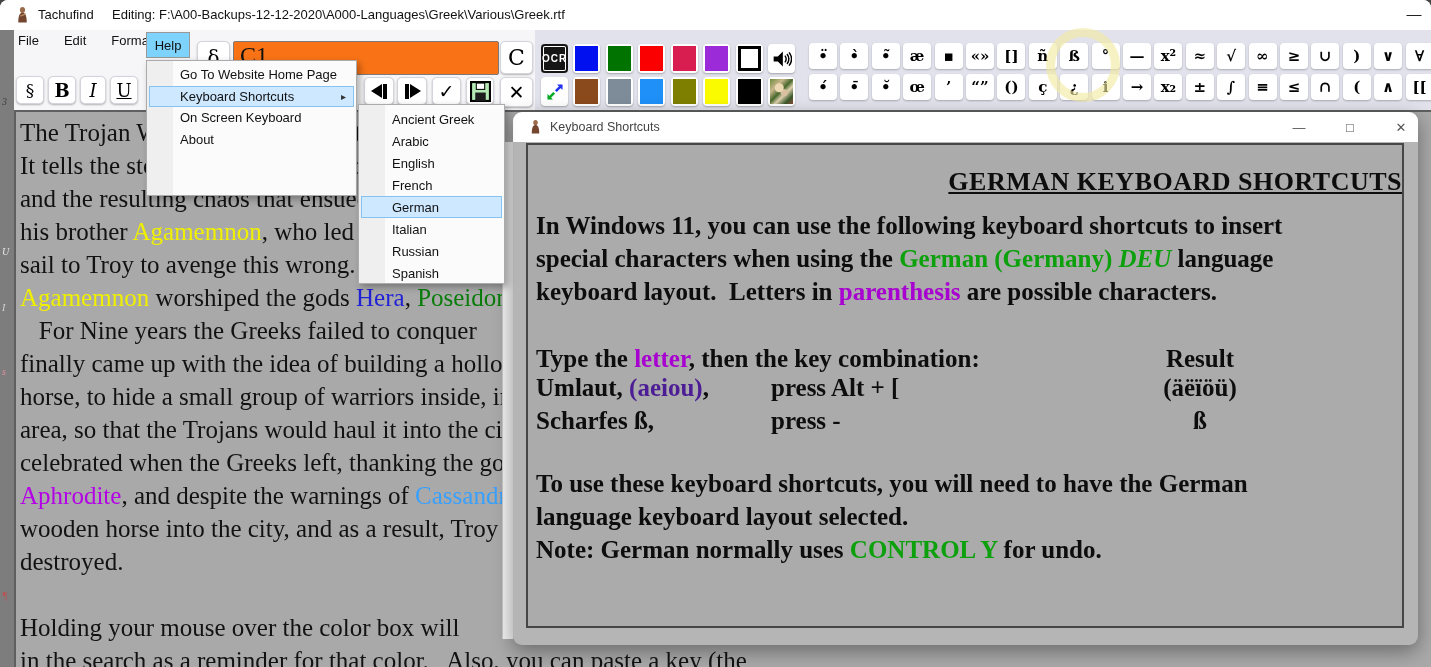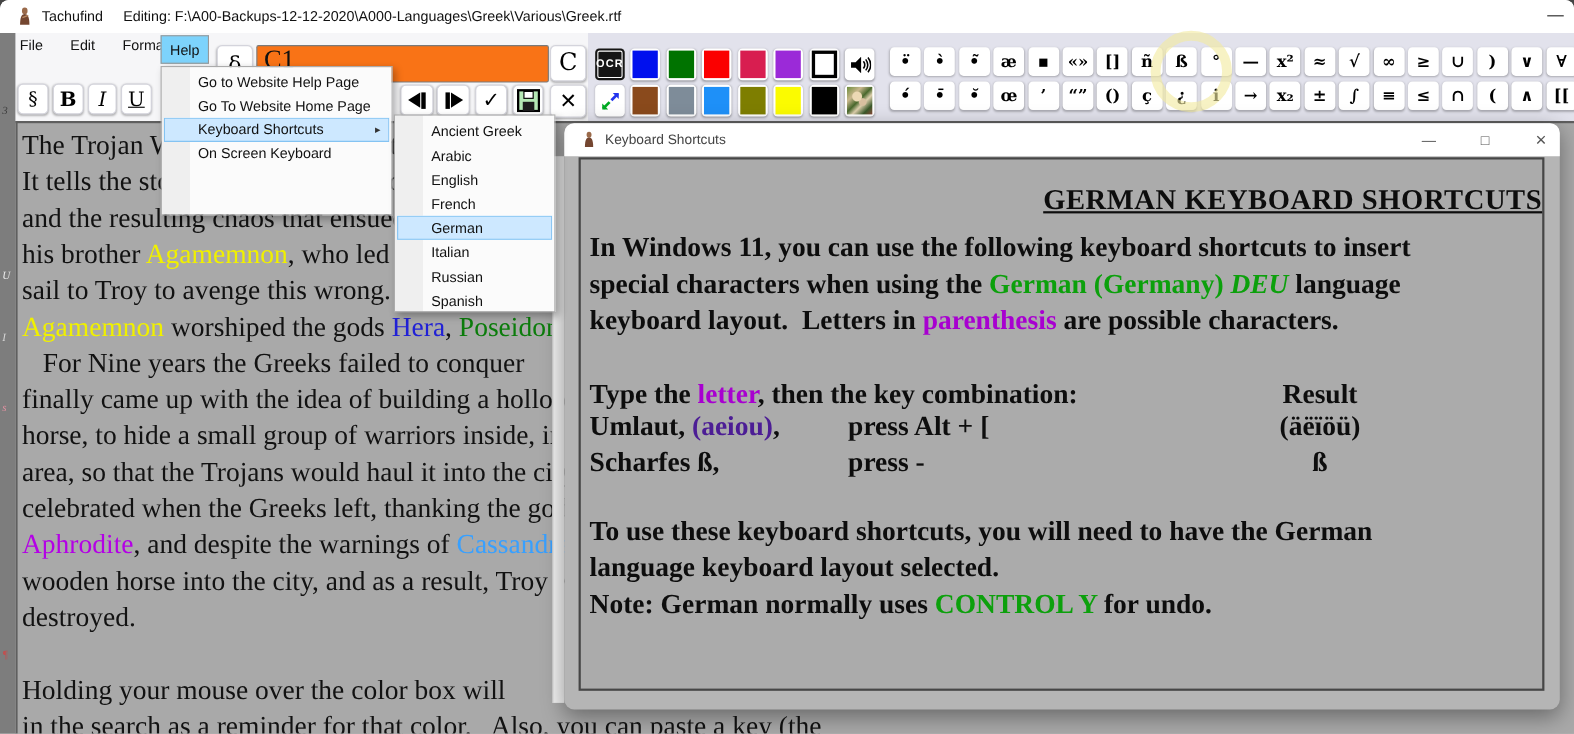--- a/index.html
+++ b/index.html
@@ -284,32 +284,32 @@
           <div class="dlg-row" style="top: 4px;"><span><span>Type the </span><span style="color: rgb(168, 0, 208);">letter</span><span>, then the key combination:</span></span><span class="dlg-result">Result</span></div>
           <div class="dlg-row" style="top: 33px;"><span><span>Umlaut, </span><span style="color: #4c1d95;">(aeiou)</span><span>,</span></span><span class="dlg-key">press Alt + [</span><span class="dlg-result">(äëïöü)</span></div>
           <div class="dlg-row" style="top: 66px;"><span><span>Scharfes ß,</span></span><span class="dlg-key">press -</span><span class="dlg-result">ß</span></div>
         </div>
       <div id="dlg-footer" class="dlg-text"><div><span>To use these keyboard shortcuts, you will need to have the German</span></div><div><span>language keyboard layout selected.</span></div><div><span>Note: German normally uses </span><span style="color: rgb(12, 160, 12);">CONTROL Y</span><span> for undo.</span></div></div>
     </div>
   </div>
 
   <div class="menu" style="left:146px;top:60px;width:211px;height:136px;" id="help-menu">
       <div class="menu-item" style="height: 21.5px;">
-        <span>Go to Website Help Page</span>
-      </div>
-      <div class="menu-item" style="height: 21.5px;">
         <span>Go To Website Home Page</span>
       </div>
       <div class="menu-item hl" style="height: 21.5px;">
         <span>Keyboard Shortcuts</span>
         <span class="submenu-arrow">▸</span>
       </div>
       <div class="menu-item" style="height: 21.5px;">
         <span>On Screen Keyboard</span>
       </div>
+      <div class="menu-item" style="height: 21.5px;">
+        <span>About</span>
+      </div>
     </div>
   <div class="menu" style="left:358px;top:104px;width:147px;height:180px;" id="lang-menu">
       <div class="menu-item" style="height: 22px;">
         <span>Ancient Greek</span>
       </div>
       <div class="menu-item" style="height: 22px;">
         <span>Arabic</span>
       </div>
       <div class="menu-item" style="height: 22px;">
         <span>English</span>

